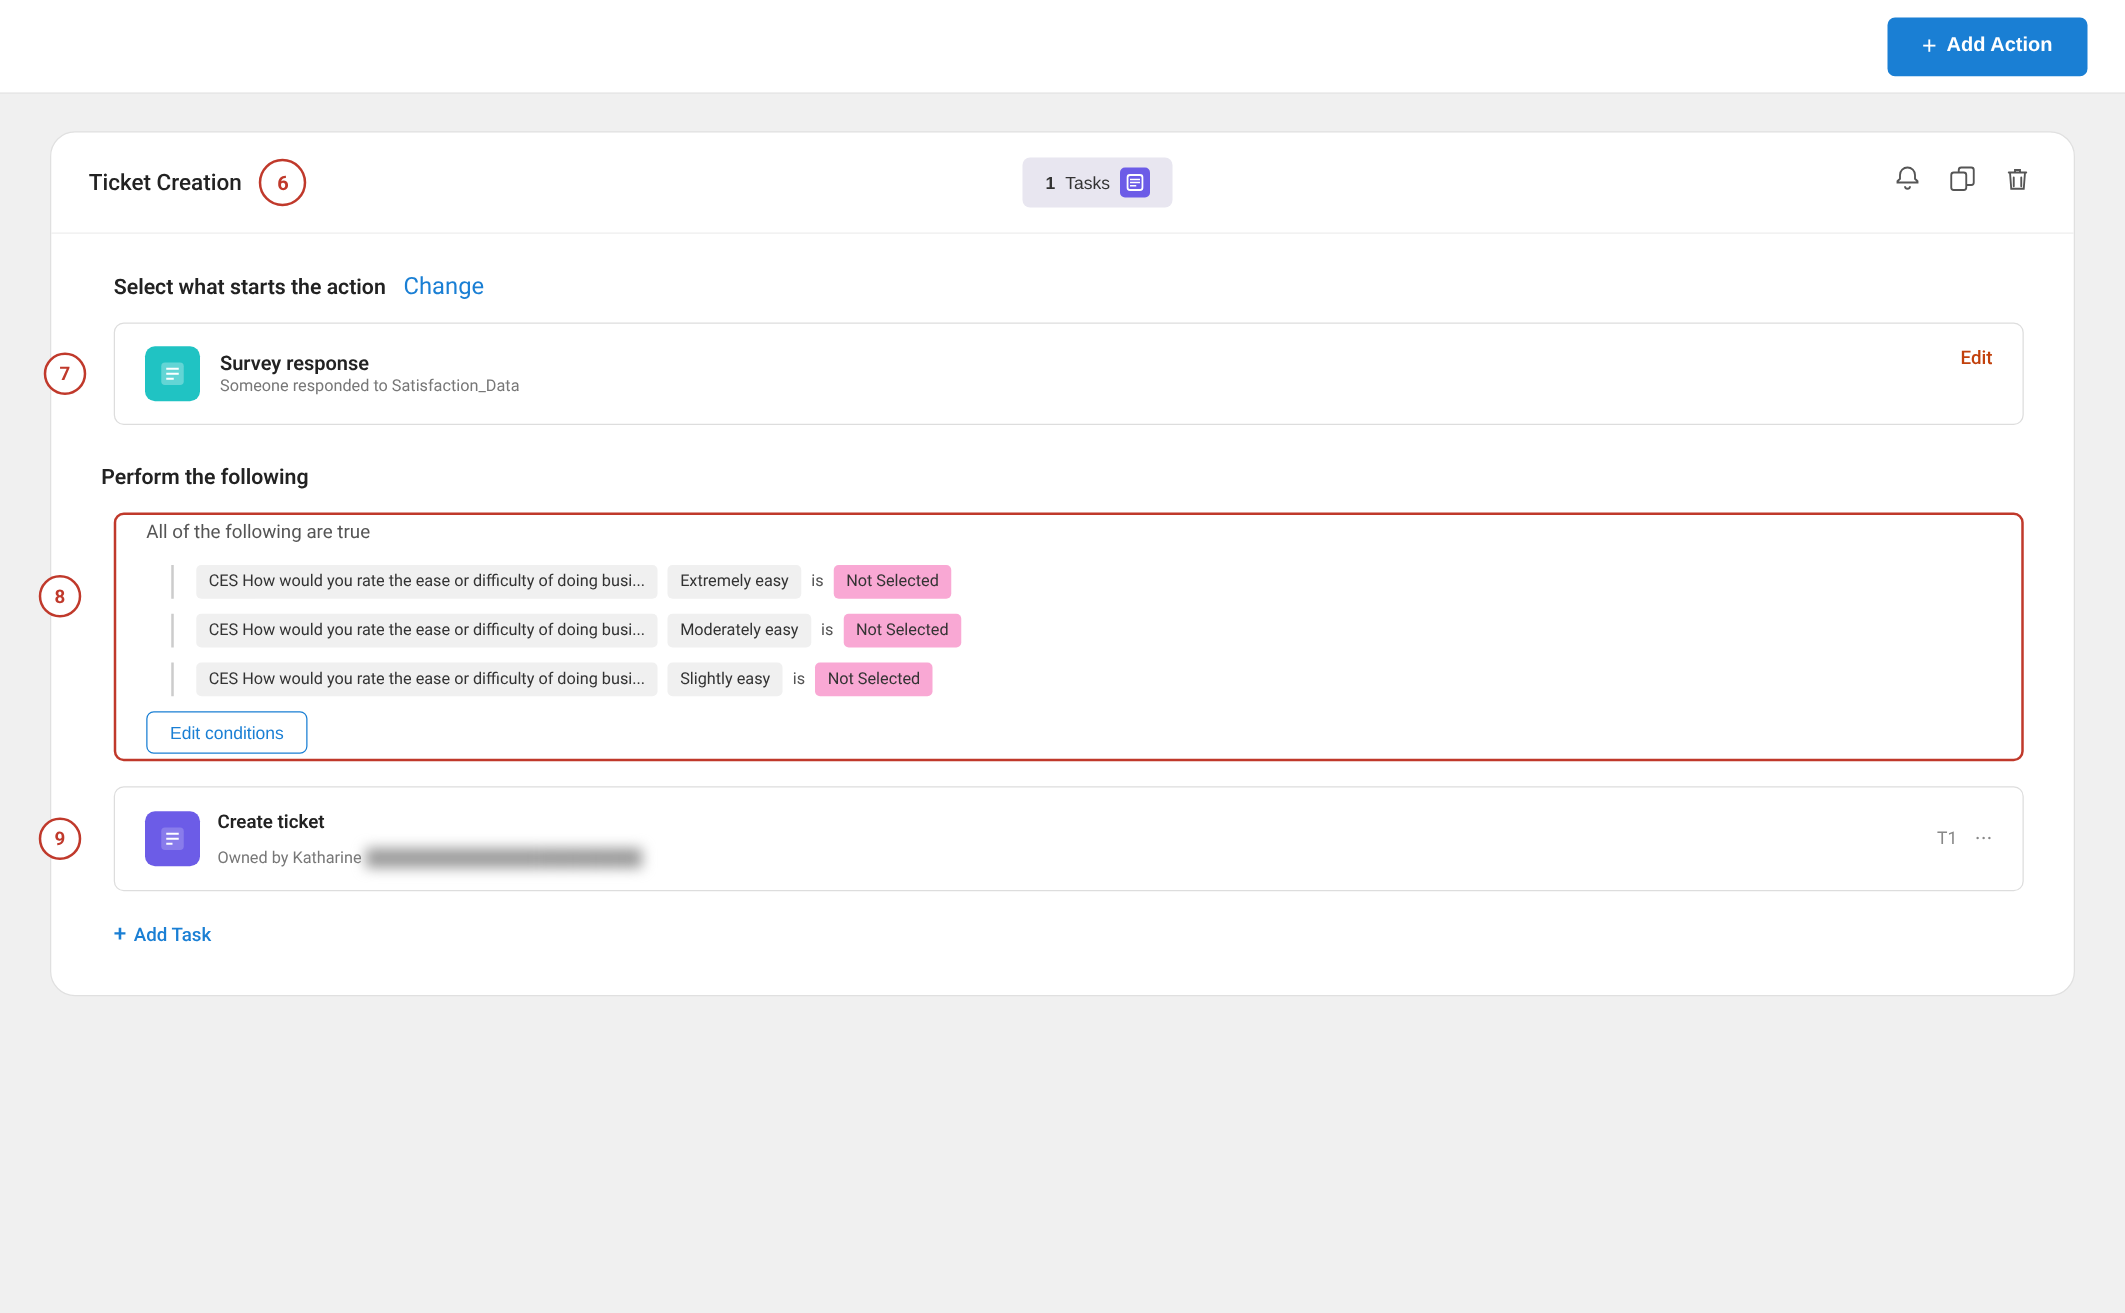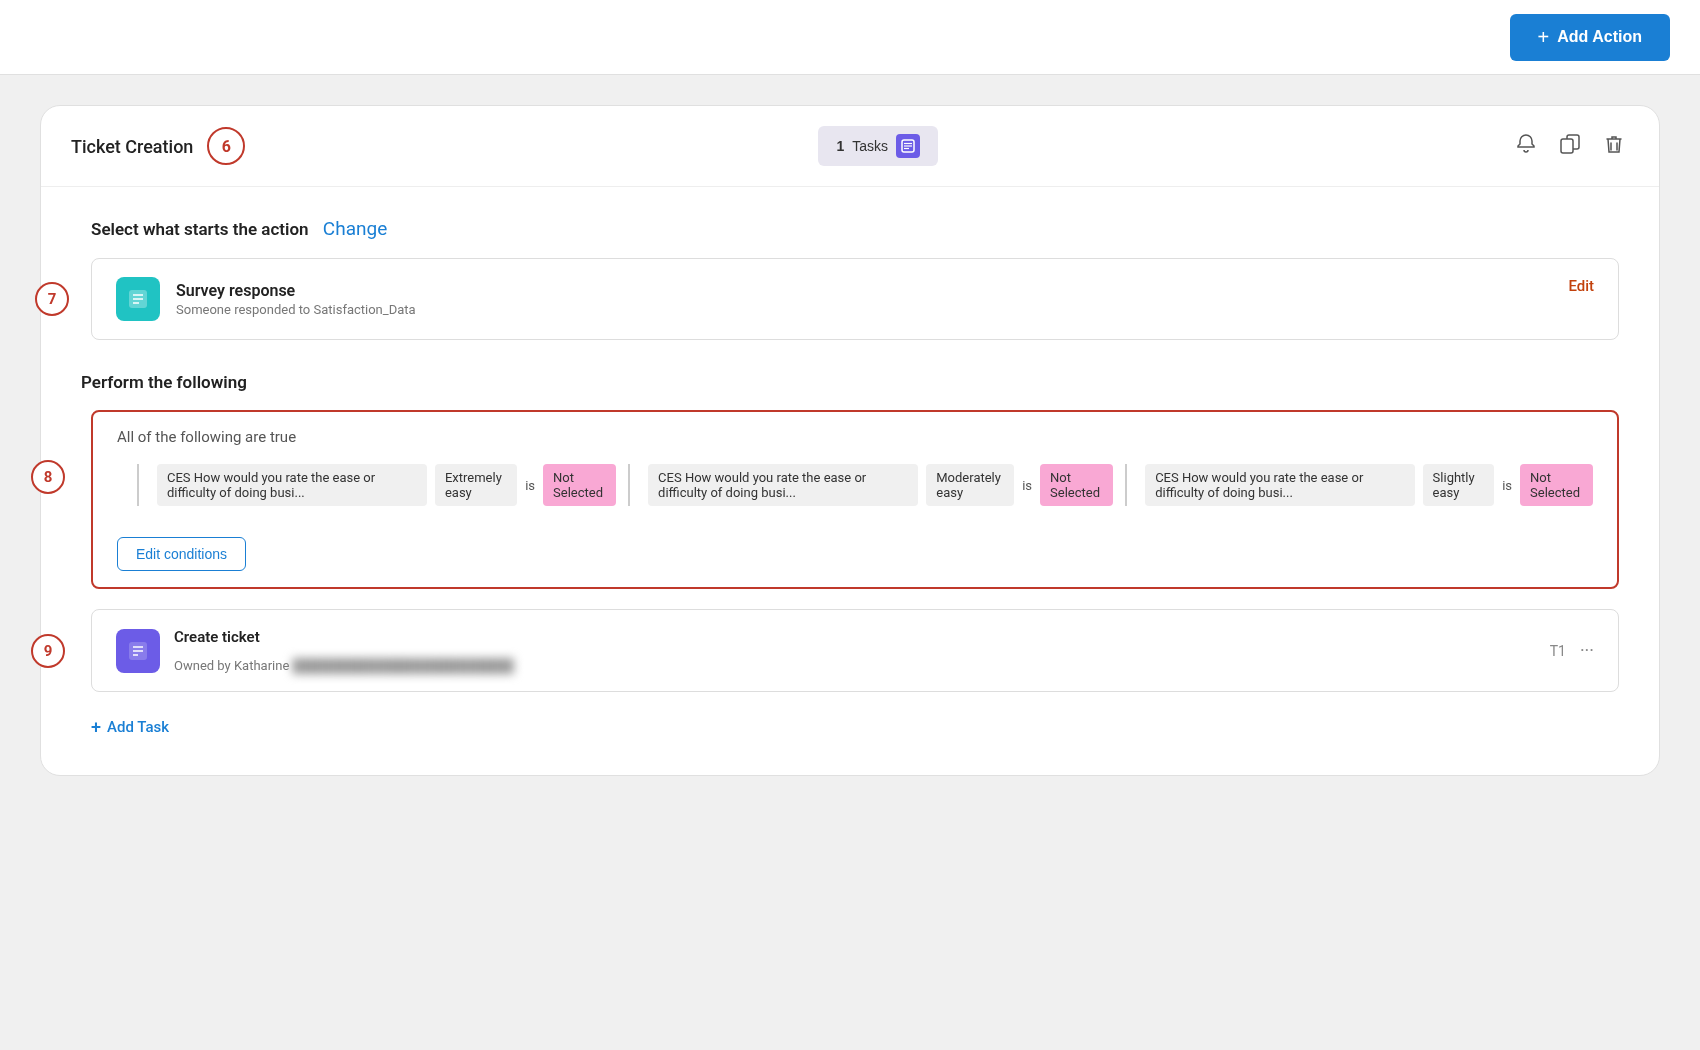--- a/index.html
+++ b/index.html
@@ -195,33 +195,33 @@
       font-size: 17px;
       font-weight: 600;
       color: #222;
       margin-bottom: 18px;
     }
 
     
     .conditions-box {
       border: 2.5px solid #c0392b;
       border-radius: 8px;
-      padding: 16px 24px;
+      padding: 4px 24px;
       margin-bottom: 20px;
       position: relative;
     }
     .conditions-header {
       font-size: 15px;
       color: #555;
       margin-bottom: 18px;
     }
     .conditions-list {
       margin-left: 20px;
       display: flex;
-      flex-direction: row;
+      flex-direction: column;
       gap: 12px;
     }
     .condition-row {
       display: flex;
       align-items: center;
       gap: 8px;
       padding-left: 18px;
       border-left: 2px solid #ccc;
     }
     .condition-field {
@@ -251,21 +251,21 @@
     }
     .edit-conditions-btn {
       background: #fff;
       border: 1.5px solid #1a7fd4;
       color: #1a7fd4;
       border-radius: 6px;
       padding: 8px 18px;
       font-size: 14px;
       font-weight: 500;
       cursor: pointer;
-      margin-top: 31px;
+      margin-top: 12px;
       text-align: center;
     }
 
     
     .action-row {
       border: 1px solid #ddd;
       border-radius: 8px;
       padding: 18px 24px;
       display: flex;
       align-items: center;

